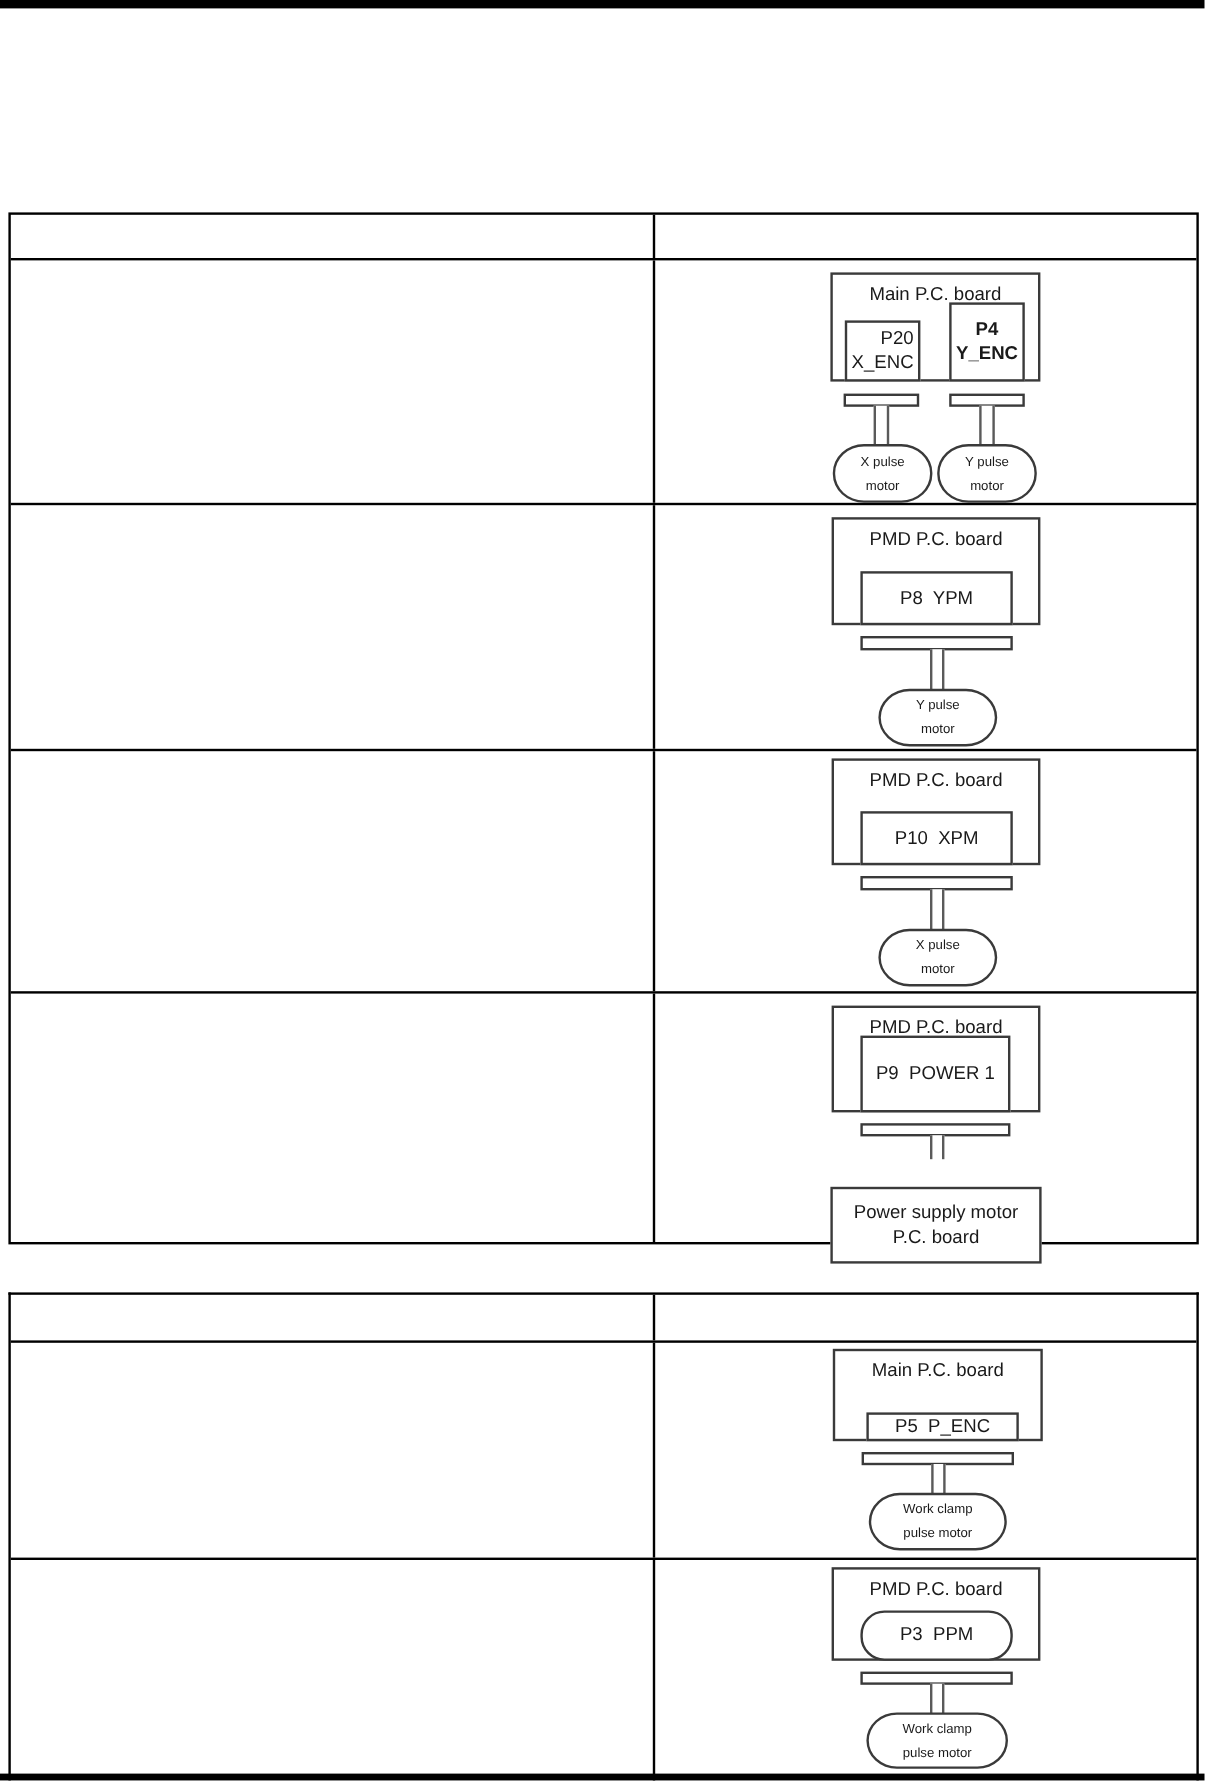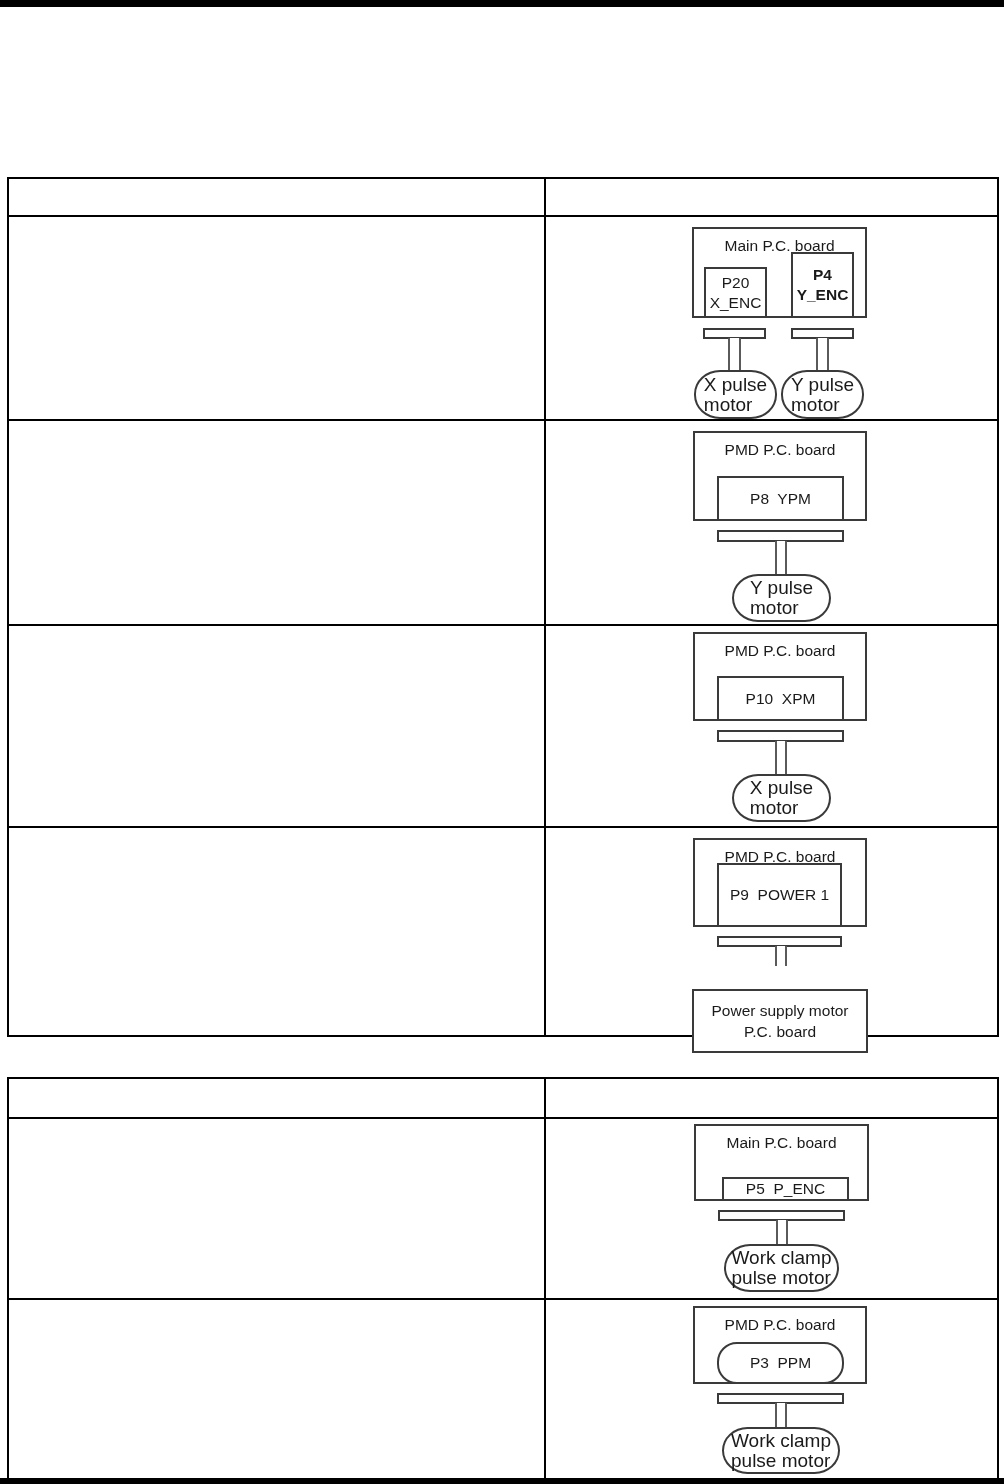--- a/index.html
+++ b/index.html
@@ -25,22 +25,22 @@
     display:flex;align-items:center;justify-content:center;text-align:center;
     font-size:15.5px;line-height:20px;white-space:pre;
   }
   .bar{position:absolute;box-sizing:border-box;border:2px solid #3a3a3a;background:#fff;}
   .cable{
     position:absolute;box-sizing:border-box;background:#fff;
     border-left:2px solid #5a5a5a;border-right:2px solid #5a5a5a;
   }
   .motor{
     position:absolute;box-sizing:border-box;border:2px solid #3a3a3a;background:#fff;
-    display:flex;align-items:center;justify-content:center;
-    font-size:19px;line-height:20px;white-space:pre;border-radius:26px/24px;
+    display:flex;align-items:center;justify-content:center;text-align:center;
+    font-size:11px;line-height:20px;white-space:pre;border-radius:26px/24px;
   }
   .tbox{
     position:absolute;box-sizing:border-box;border:2px solid #3a3a3a;background:#fff;
     display:flex;align-items:center;justify-content:center;text-align:center;
     font-size:15.5px;line-height:21px;white-space:pre;margin-top:24px;
   }
 </style>
 </head>
 <body>
 
@@ -82,21 +82,21 @@
       <div class="cell-right"></div>
     </div>
     <div class="trow last">
       <div class="cell-left"></div>
       <div class="cell-right"></div>
     </div>
   </div>
 
   <div class="board" style="left:692px;top:227px;width:175px;height:91px;">
     <div class="board-title">Main P.C. board</div>
-    <div class="conn" style="left:10px;bottom:-2px;width:63px;height:51px;">P20
+    <div class="conn" style="left:10px;bottom:-2px;width:63px;height:51px;text-align:right;">P20
 X_ENC</div>
     <div class="conn" style="left:97px;bottom:-2px;width:63px;height:66px;font-weight:bold;">P4
 Y_ENC</div>
   </div>
   <div class="bar" style="left:703px;top:328px;width:63px;height:11px;"></div>
   <div class="bar" style="left:791px;top:328px;width:63px;height:11px;"></div>
   <div class="cable" style="left:728px;top:338px;width:13px;height:34px;"></div>
   <div class="cable" style="left:816px;top:338px;width:13px;height:34px;"></div>
   <div class="motor" style="left:694px;top:370px;width:83px;height:49px;">X pulse
 motor</div>

